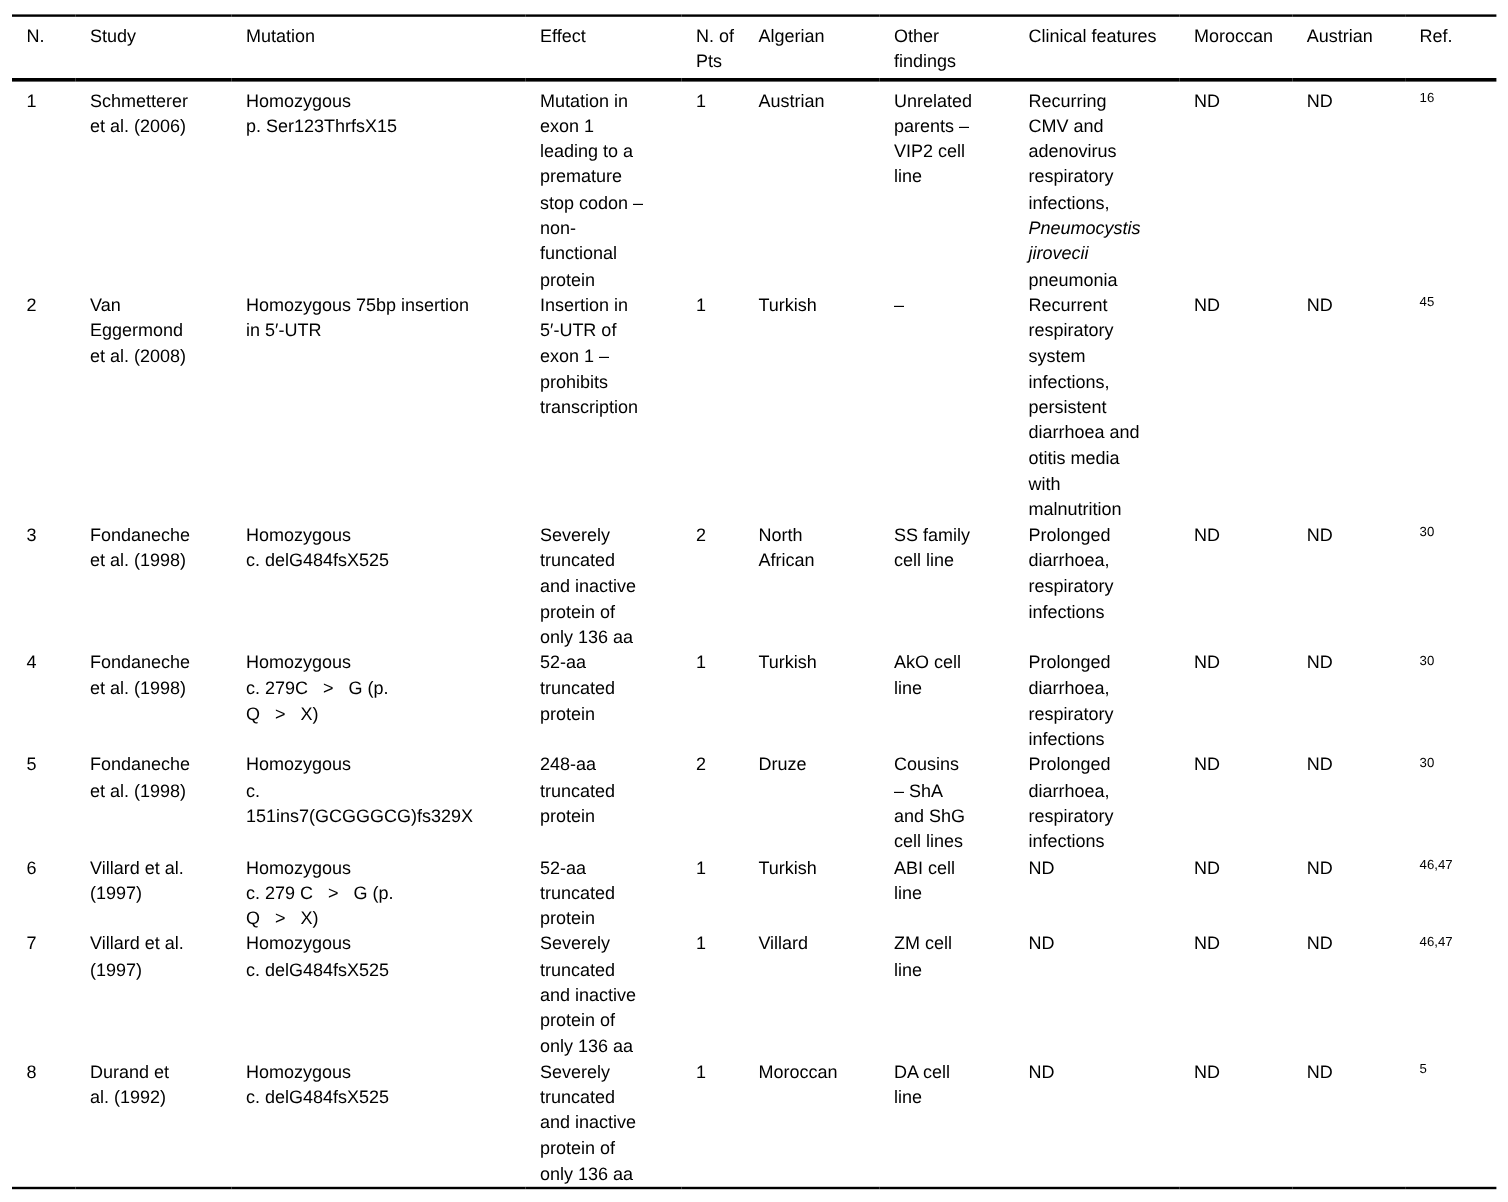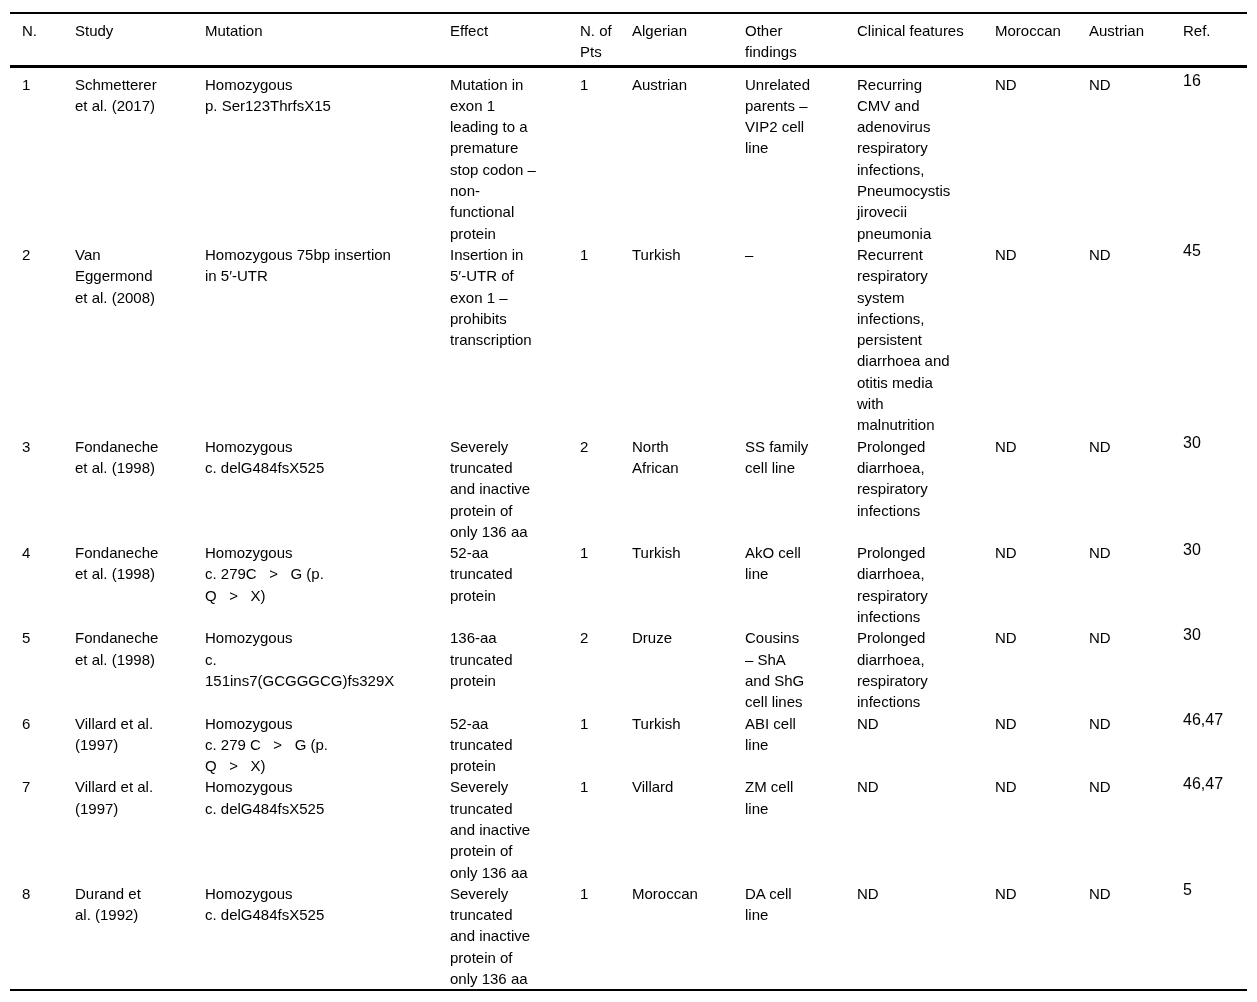--- a/index.html
+++ b/index.html
@@ -27,23 +27,23 @@
     white-space: pre-line;
   }
   table.paper-table td {
     vertical-align: top;
     text-align: left;
     padding: 0 0 0 12px;
     white-space: pre-line;
     overflow: hidden;
   }
   tbody tr:first-child > td { padding-top: 6px; }
-  .it { }
+  .it { font-style: italic; }
   .sup {
-    font-size: 16px;
+    font-size: 11px;
     line-height: 11px;
     position: relative;
     top: -3.5px;
     margin-top: 13px;
   }
 </style>
 </head>
 <body>
 
 <table class="paper-table">
@@ -74,21 +74,21 @@
         <th>Clinical features</th>
         <th>Moroccan</th>
         <th>Austrian</th>
         <th>Ref.</th>
       </tr>
   </thead>
   <tbody>
     <tr>
         <td>1</td>
         <td>Schmetterer
-et al. (2017)</td>
+et al. (2006)</td>
         <td>Homozygous
 p. Ser123ThrfsX15</td>
         <td>Mutation in
 exon 1
 leading to a
 premature
 stop codon –
 non-
 functional
 protein</td>
@@ -184,21 +184,21 @@
         <td>ND</td>
         <td><span class="sup">30</span></td>
       </tr>
     <tr>
         <td>5</td>
         <td>Fondaneche
 et al. (1998)</td>
         <td>Homozygous
 c.
 151ins7(GCGGGCG)fs329X</td>
-        <td>136-aa
+        <td>248-aa
 truncated
 protein</td>
         <td>2</td>
         <td>Druze</td>
         <td>Cousins
 – ShA
 and ShG
 cell lines</td>
         <td>Prolonged
 diarrhoea,

